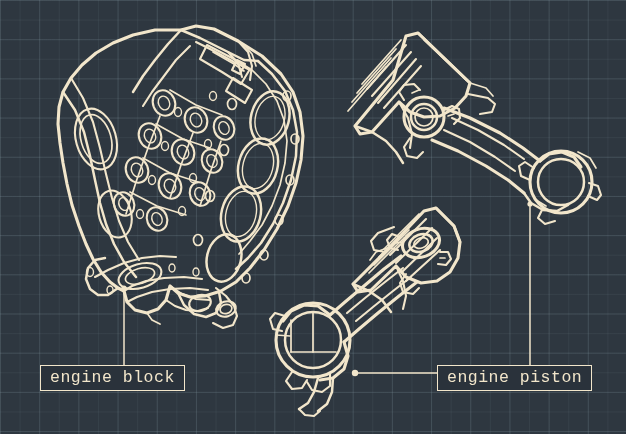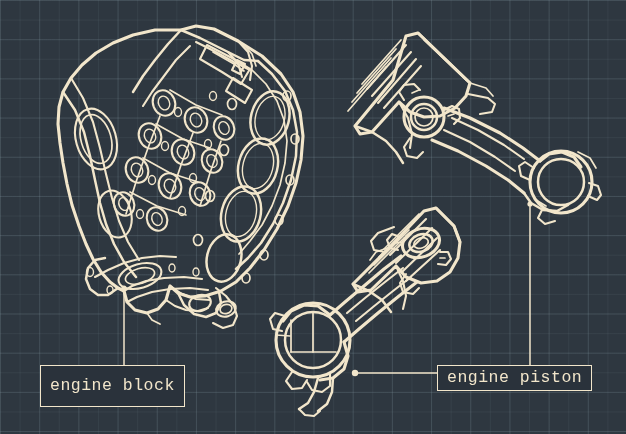--- a/index.html
+++ b/index.html
@@ -45,21 +45,21 @@
     padding: 2px 9px 3px 9px;
     color: #f2e6cb;
     font-family: "Liberation Mono", "DejaVu Sans Mono", monospace;
     letter-spacing: 0.5px;
     white-space: nowrap;
     user-select: none;
   }
   #label-engine-block {
     left: 40px;
     top: 365px;
-    height: 42px;
+    height: 26px;
     font-size: 16.5px;
   }
   #label-engine-piston {
     left: 437px;
     top: 365px;
     height: 26px;
     font-size: 16.5px;
     align-items: flex-end;
   }
 </style>

